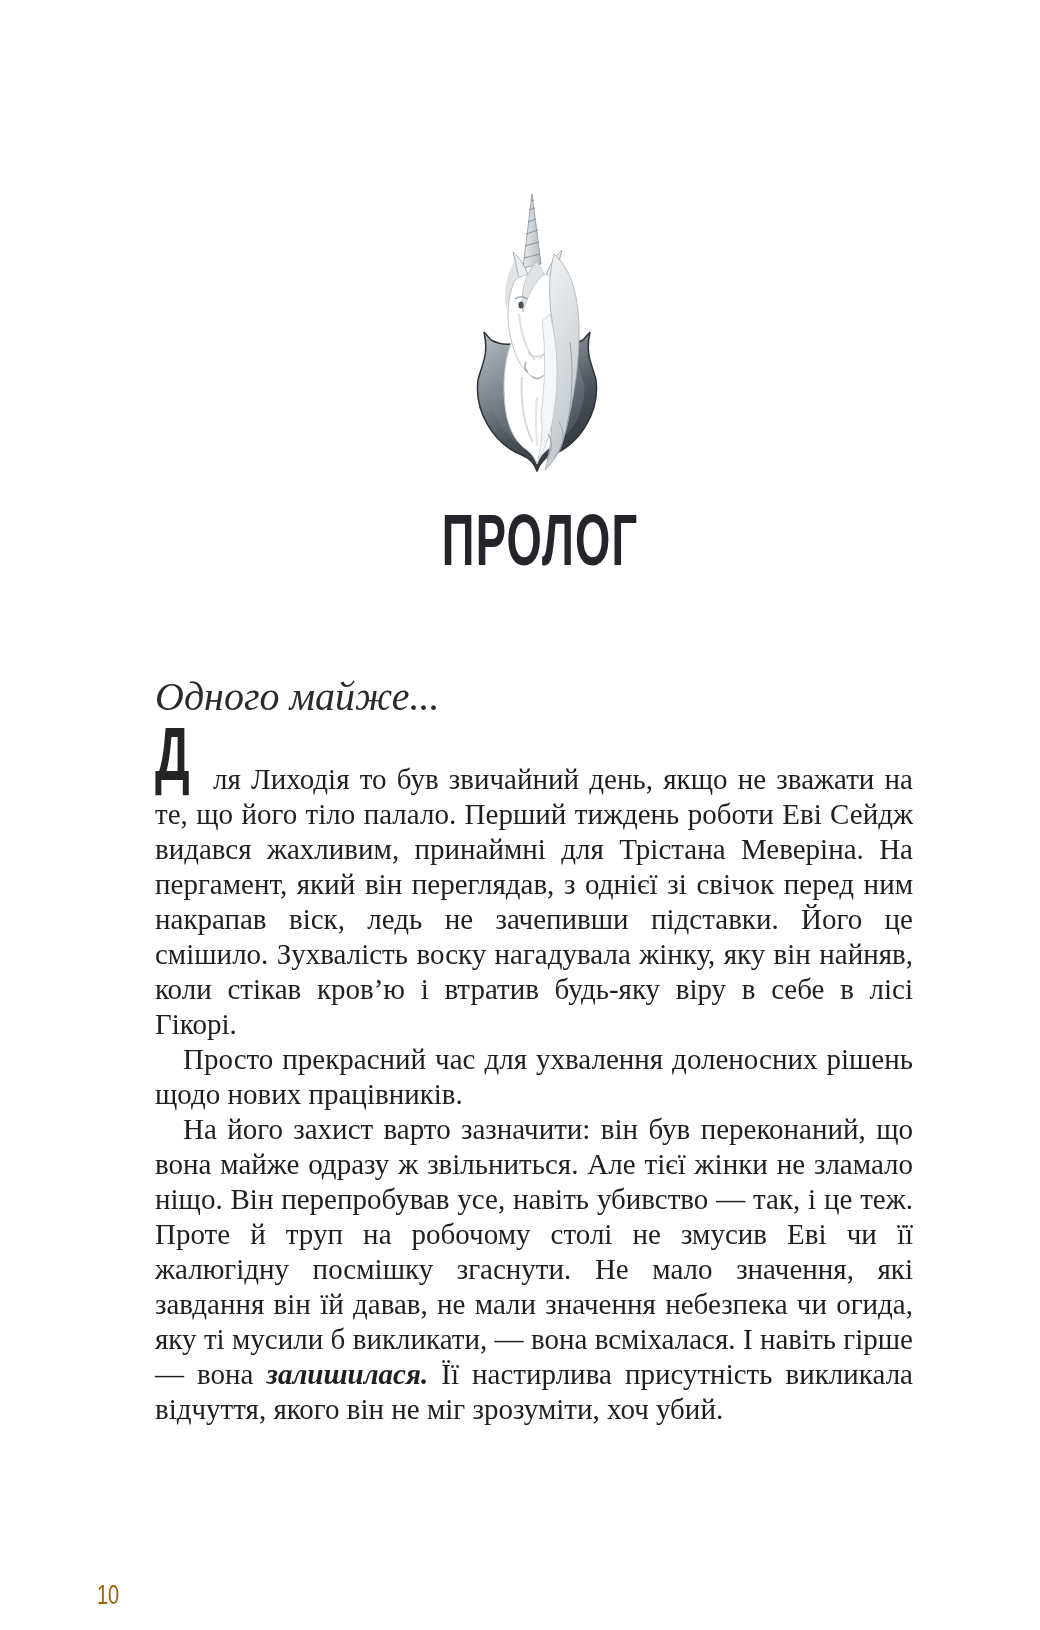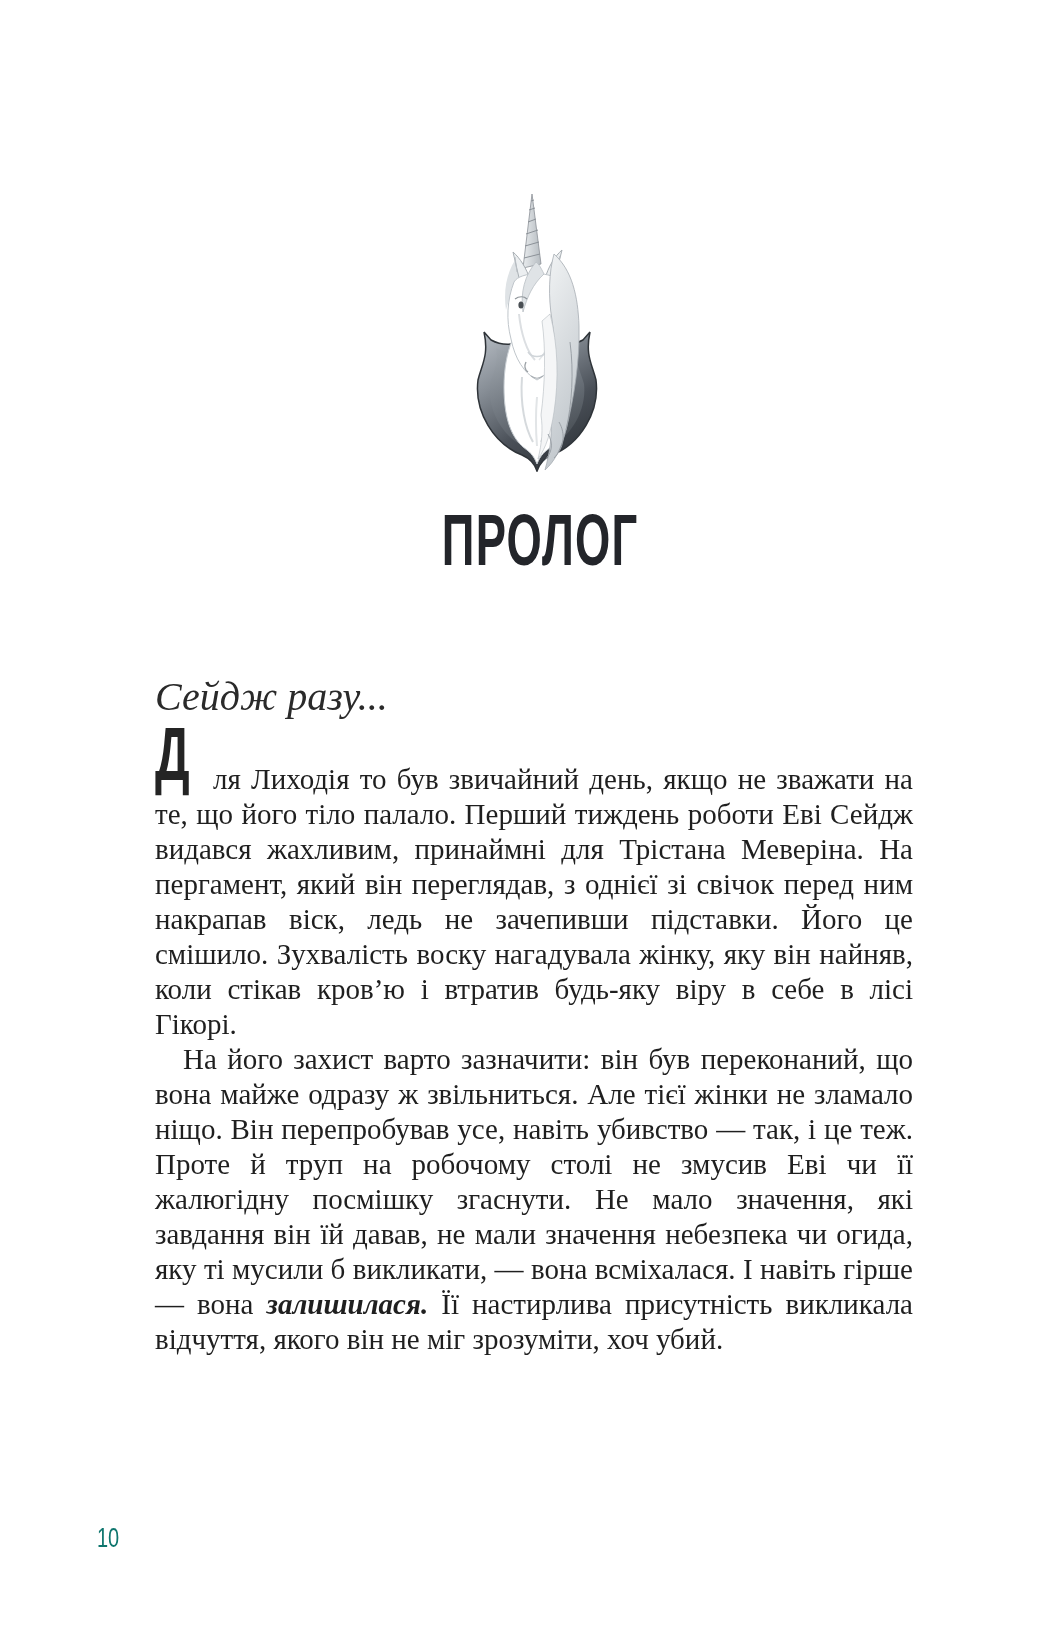--- a/index.html
+++ b/index.html
@@ -48,23 +48,23 @@
   .raised-cap {
     position:absolute; left:0; top:-46px;
     font-family:"Liberation Sans", sans-serif;
     font-weight:700; font-size:76px; line-height:76px;
     color:#242424;
     transform:scaleX(0.64); transform-origin:0 0;
     text-indent:0;
   }
   
   .pagenum {
-    position:absolute; left:97px; top:1481px;
+    position:absolute; left:97px; top:1538px;
     font-family:"Liberation Sans", sans-serif;
-    font-size:27px; line-height:27px; color:#0f766e;text-align:right;
+    font-size:27px; line-height:27px; color:#a16207;text-align:right;
   }
   .pagenum-inner { display:inline-block; transform:scaleX(0.74); transform-origin:0 50%; }
 </style>
 </head>
 <body>
 
 <div class="page">
 
   <figure class="illustration">
     <svg viewBox="0 0 150 280" aria-hidden="true">
@@ -136,22 +136,23 @@
                C93,196 95,160 90,128 C86,104 87,80 92,62 Z" fill="url(#maneGrad)" stroke="#a6acb2" stroke-width="0.8"></path>
       <path d="M88,122 C96,152 97,188 92,220 C89,240 84,256 76,267
                C80,251 81,237 79,223 C83,193 84,157 80,129 Z" fill="#f5f6f7" stroke="#b6bcc1" stroke-width="0.6"></path>
       <path d="M108,150 C112,180 110,212 104,238 M97,230 C104,242 102,256 92,266 M86,242 C92,252 90,262 81,270" fill="none" stroke="#9ba1a7" stroke-width="1"></path>
     </svg>
   </figure>
 
   <h1 class="title"><span class="title-inner">ПРОЛОГ</span></h1>
 
   <div class="text-col">
-    <p class="intro">Сейдж разу...</p>
+    <p class="intro">Одного майже...</p>
     <div>
         <p class="body-para first"><span class="raised-cap">Д</span><span>ля Лиходія то був звичайний день, якщо не зважати на те, що його тіло палало. Перший тиждень роботи Еві Сейдж видався жахливим, принаймні для Трістана Меверіна. На пергамент, який він переглядав, з однієї зі свічок перед ним накрапав віск, ледь не зачепивши підставки. Його це смішило. Зухвалість воску нагадувала жінку, яку він найняв, коли стікав кров’ю і втратив будь-яку віру в себе в лісі Гікорі.</span></p>
+        <p class="body-para indent"><span>Просто прекрасний час для ухвалення доленосних рішень щодо нових працівників.</span></p>
         <p class="body-para indent"><span>На його захист варто зазначити: він був переконаний, що вона майже одразу ж звільниться. Але тієї жінки не зламало ніщо. Він перепробував усе, навіть убивство — так, і це теж. Проте й труп на робочому столі не змусив Еві чи її жалюгідну посмішку згаснути. Не мало значення, які завдання він їй давав, не мали значення небезпека чи огида, яку ті мусили б викликати, — вона всміхалася. І навіть гірше — вона </span><em>залишилася.</em><span> Її настирлива присутність викликала відчуття, якого він не міг зрозуміти, хоч убий.</span></p>
       </div>
   </div>
 
   <div class="pagenum"><span class="pagenum-inner">10</span></div>
 
 </div>
 
 </body></html>

